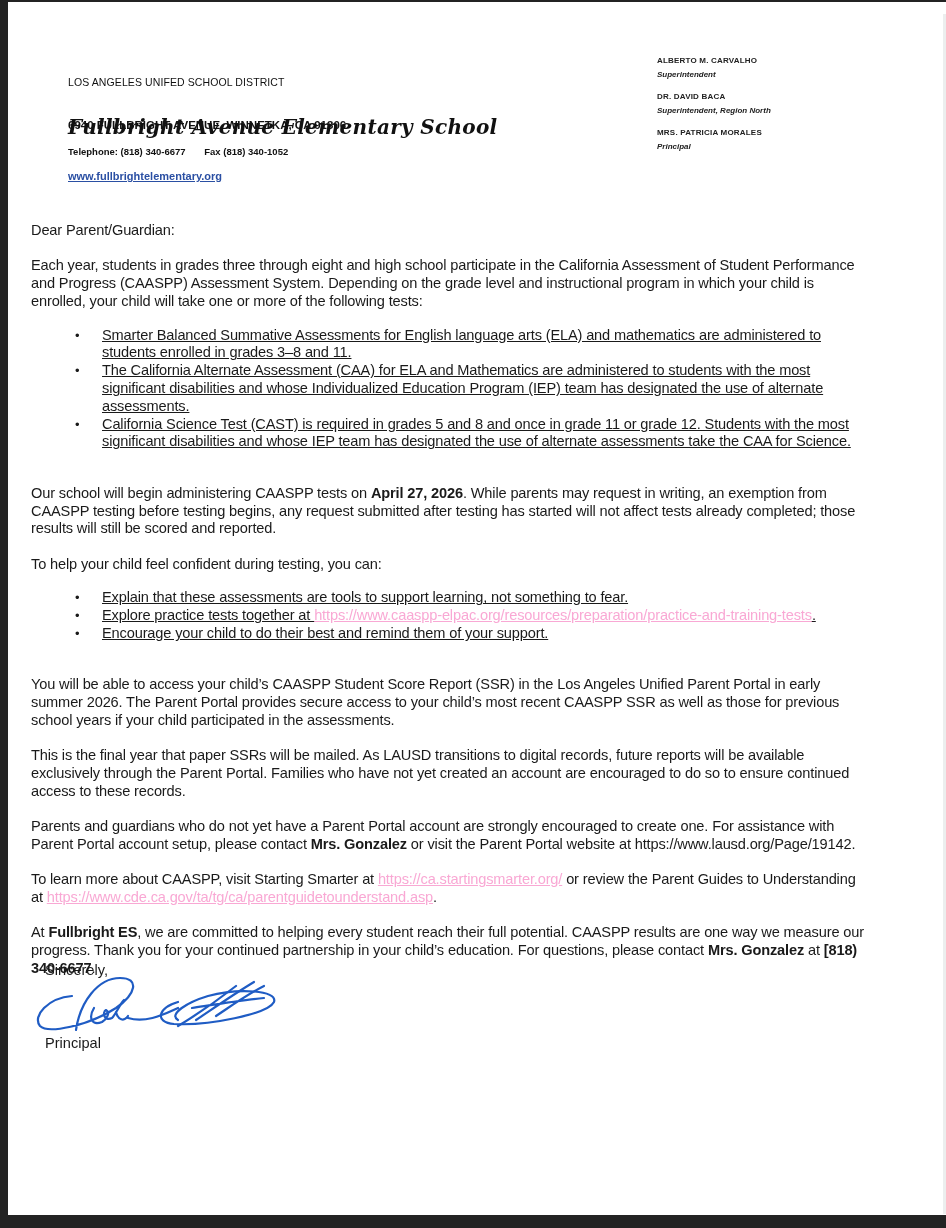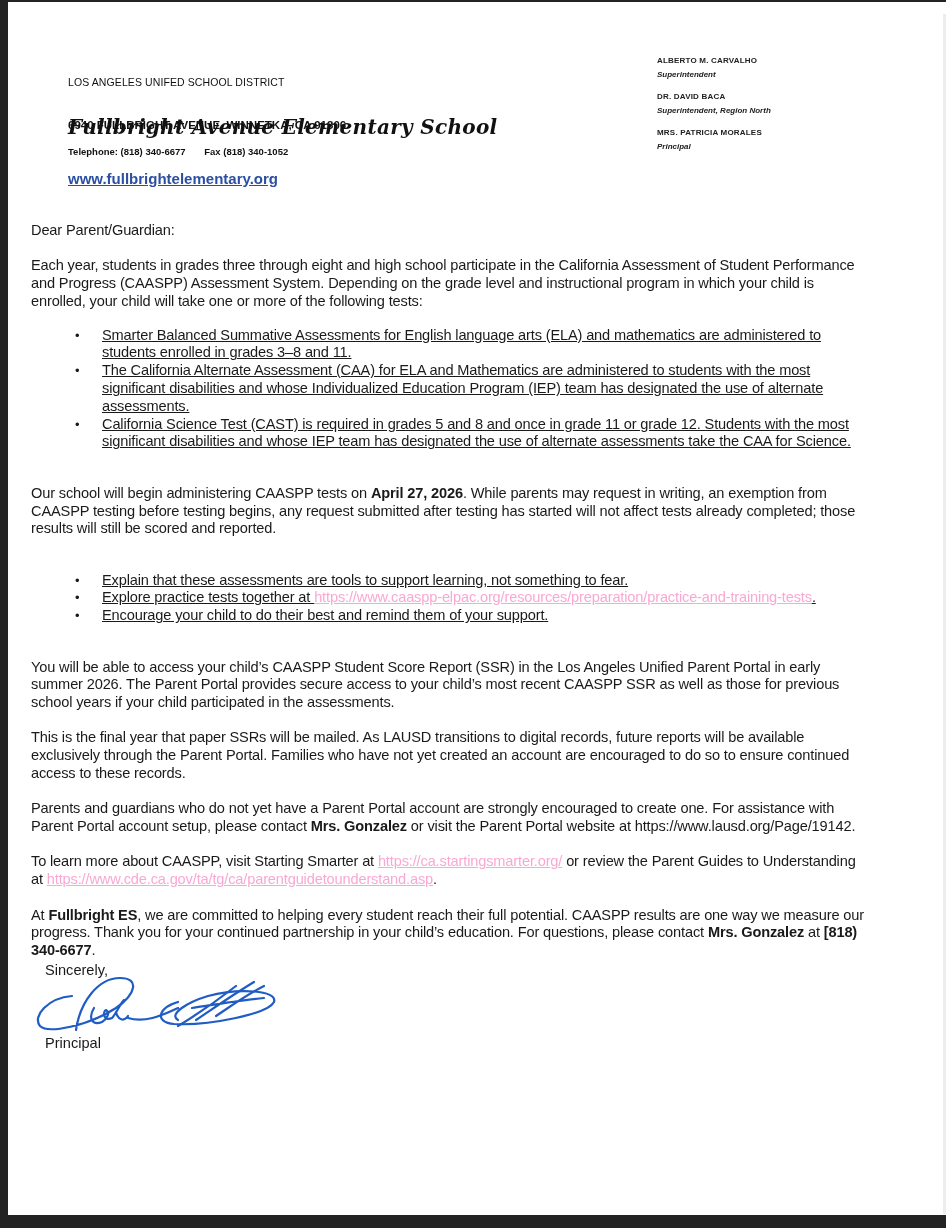--- a/index.html
+++ b/index.html
@@ -22,21 +22,21 @@
   }
   .lh { position: absolute; color: #111; }
   .district { left: 68px; top: 76px; font-size: 10.5px; letter-spacing: 0.1px; }
   .school {
     left: 68px; top: 92px; font-family: "DejaVu Serif", serif;
     font-weight: bold; font-style: italic; font-size: 20px; letter-spacing: 0.3px; margin-top: 23px;
   }
   .address { left: 68px; top: 119px; font-size: 11.5px; font-weight: bold; }
   .phone { left: 68px; top: 146px; font-size: 9.5px; font-weight: bold; }
   .phone span + span { margin-left: 16px; }
-  .web { left: 68px; top: 170px; font-size: 15px; font-weight: bold; color: #2a4fa3; text-decoration: underline; }
+  .web { left: 68px; top: 170px; font-size: 11px; font-weight: bold; color: #2a4fa3; text-decoration: underline; }
   .officials { position: absolute; left: 657px; top: 56px; font-size: 8px; color: #222; }
   .official { margin-bottom: 13px; }
   .official .name { font-weight: bold; letter-spacing: 0.2px; }
   .official .title { font-style: italic; font-weight: bold; margin-top: 5px; font-size: 8px; }
 
   .body {
     position: absolute; left: 31px; top: 222px; width: 840px;
     font-family: "Liberation Sans", sans-serif;
     font-size: 14.6px; line-height: 17.8px; color: #1a1a1a;
     letter-spacing: -0.15px;
@@ -90,20 +90,21 @@
   <div class="gap"></div>
   <p>Each year, students in grades three through eight and high school participate in the California Assessment of Student Performance and Progress (CAASPP) Assessment System.  Depending on the grade level and instructional program in which your child is enrolled, your child will take one or more of the following tests:</p>
   <ul>
     <li>Smarter Balanced Summative Assessments for English language arts (ELA) and mathematics are administered to students enrolled in grades 3–8 and 11.</li>
     <li>The California Alternate Assessment (CAA) for ELA and Mathematics are administered to students with the most significant disabilities and whose Individualized Education Program (IEP) team has designated the use of alternate assessments.</li>
     <li>California Science Test (CAST) is required in grades 5 and 8 and once in grade 11 or grade 12. Students with the most significant disabilities and whose IEP team has designated the use of alternate assessments take the CAA for Science.</li>
   </ul>
   <div class="gap"></div>
   <p><span>Our school will begin administering CAASPP tests on </span><b>April 27, 2026</b><span>. While parents may request in writing, an exemption from CAASPP testing before testing begins, any request submitted after testing has started will not affect tests already completed; those results will still be scored and reported.</span></p>
   <div class="gap"></div>
+  <p>To help your child feel confident during testing, you can:</p>
   <ul>
     <li>Explain that these assessments are tools to support learning, not something to fear.</li>
     <li><span>Explore practice tests together at </span><a class="link">https://www.caaspp-elpac.org/resources/preparation/practice-and-training-tests</a><span>.</span></li>
     <li>Encourage your child to do their best and remind them of your support.</li>
   </ul>
   <div class="gap"></div>
   <p>You will be able to access your child’s CAASPP Student Score Report (SSR) in the Los Angeles Unified Parent Portal in early summer 2026. The Parent Portal provides secure access to your child’s most recent CAASPP SSR as well as those for previous school years if your child participated in the assessments.</p>
   <div class="gap"></div>
   <p>This is the final year that paper SSRs will be mailed. As LAUSD transitions to digital records, future reports will be available exclusively through the Parent Portal. Families who have not yet created an account are encouraged to do so to ensure continued access to these records.</p>
   <div class="gap"></div>

